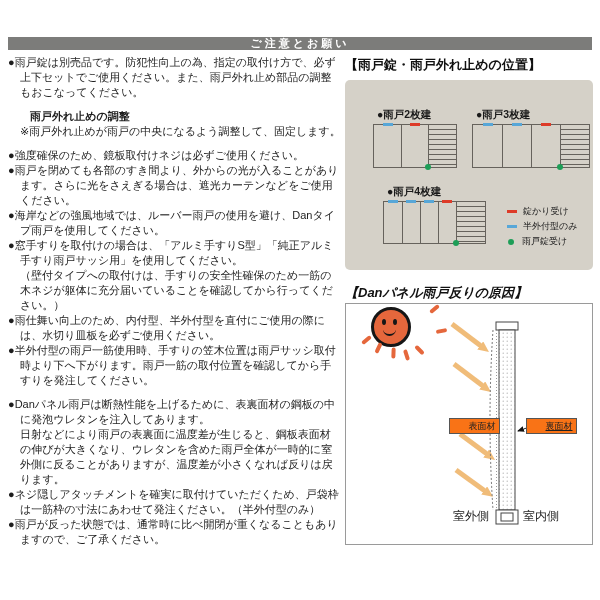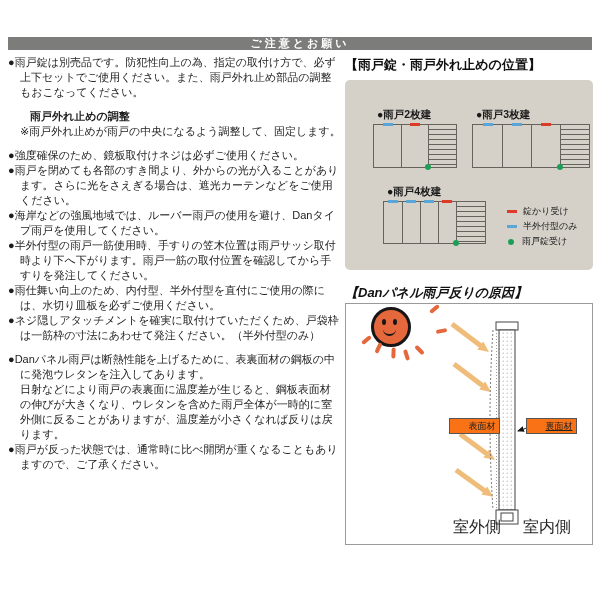--- a/index.html
+++ b/index.html
@@ -38,44 +38,46 @@
   .warp-box{position:absolute;left:0;top:247px;width:246px;height:240px;background:#fff;border:1px solid #9a9a9a;}
   .sun{position:absolute;left:25px;top:3px;width:34px;height:34px;background:#e5673c;border:3px solid #161616;border-radius:50%;}
   .sun .eye{position:absolute;width:4px;height:6px;border-radius:50%;background:#161616;top:9px;}
   .sun .eye.l{left:8px;} .sun .eye.r{left:19px;}
   .sun .mouth{position:absolute;left:9px;top:16px;width:13px;height:8px;border-bottom:2.5px solid #161616;border-radius:0 0 10px 10px;}
   .ray{position:absolute;width:11px;height:4px;border-radius:2px;background:#e5673c;}
   .warp-svg{position:absolute;left:0;top:0;}
   .mat-label{position:absolute;width:34px;height:14px;border:1px solid #555;background:#f97316;
              font-size:9px;text-align:center;line-height:14px;color:#222;top:114px;padding-left:15px;}
   .mat-front{left:103px;} .mat-back{left:180px;text-decoration:underline;}
-  .side-label{position:absolute;top:213px;font-size:16px;color:#222;white-space:nowrap;}
+  .side-label{position:absolute;top:204px;font-size:12px;color:#222;white-space:nowrap;}
   .side-out{left:107px;} .side-in{left:177px;}
 </style>
 </head>
 <body>
 
 <div class="page">
 
   <div class="header-bar">
     <span>ご注意とお願い</span>
   </div>
 
   <div class="notes" id="notes-col">
       <div class="note-item bullet">●雨戸錠は別売品です。防犯性向上の為、指定の取付け方で、必ず上下セットでご使用ください。また、雨戸外れ止め部品の調整もおこなってください。</div>
       <div class="note-item subheading gap">雨戸外れ止めの調整</div>
       <div class="note-item note">※雨戸外れ止めが雨戸の中央になるよう調整して、固定します。</div>
       <div class="note-item bullet gap">●強度確保のため、鏡板取付けネジは必ずご使用ください。</div>
       <div class="note-item bullet">●雨戸を閉めても各部のすき間より、外からの光が入ることがあります。さらに光をさえぎる場合は、遮光カーテンなどをご使用ください。</div>
       <div class="note-item bullet">●海岸などの強風地域では、ルーバー雨戸の使用を避け、Danタイプ雨戸を使用してください。</div>
+      <div class="note-item bullet">●窓手すりを取付けの場合は、「アルミ手すりS型」「純正アルミ手すり雨戸サッシ用」を使用してください。
+（壁付タイプへの取付けは、手すりの安全性確保のため一筋の木ネジが躯体に充分届いていることを確認してから行ってください。）</div>
+      <div class="note-item bullet">●雨仕舞い向上のため、内付型、半外付型を直付にご使用の際には、水切り皿板を必ずご使用ください。</div>
       <div class="note-item bullet">●半外付型の雨戸一筋使用時、手すりの笠木位置は雨戸サッシ取付時より下へ下がります。雨戸一筋の取付位置を確認してから手すりを発注してください。</div>
-      <div class="note-item bullet">●雨仕舞い向上のため、内付型、半外付型を直付にご使用の際には、水切り皿板を必ずご使用ください。</div>
-      <div class="note-item bullet">●ネジ隠しアタッチメントを確実に取付けていただくため、戸袋枠は一筋枠の寸法にあわせて発注ください。（半外付型のみ）</div>
       <div class="note-item bullet gap">●Danパネル雨戸は断熱性能を上げるために、表裏面材の鋼板の中に発泡ウレタンを注入してあります。
 日射などにより雨戸の表裏面に温度差が生じると、鋼板表面材の伸びが大きくなり、ウレタンを含めた雨戸全体が一時的に室外側に反ることがありますが、温度差が小さくなれば反りは戻ります。</div>
+      <div class="note-item bullet">●ネジ隠しアタッチメントを確実に取付けていただくため、戸袋枠は一筋枠の寸法にあわせて発注ください。（半外付型のみ）</div>
       <div class="note-item bullet">●雨戸が反った状態では、通常時に比べ開閉が重くなることもありますので、ご了承ください。</div>
     </div>
 
   <div class="right-col">
 
     <div class="box-title pos-title">【雨戸錠・雨戸外れ止めの位置】</div>
 
     <div class="pos-panel" id="pos-panel">
       <div class="legend" id="legend">
           <div class="legend-item">

